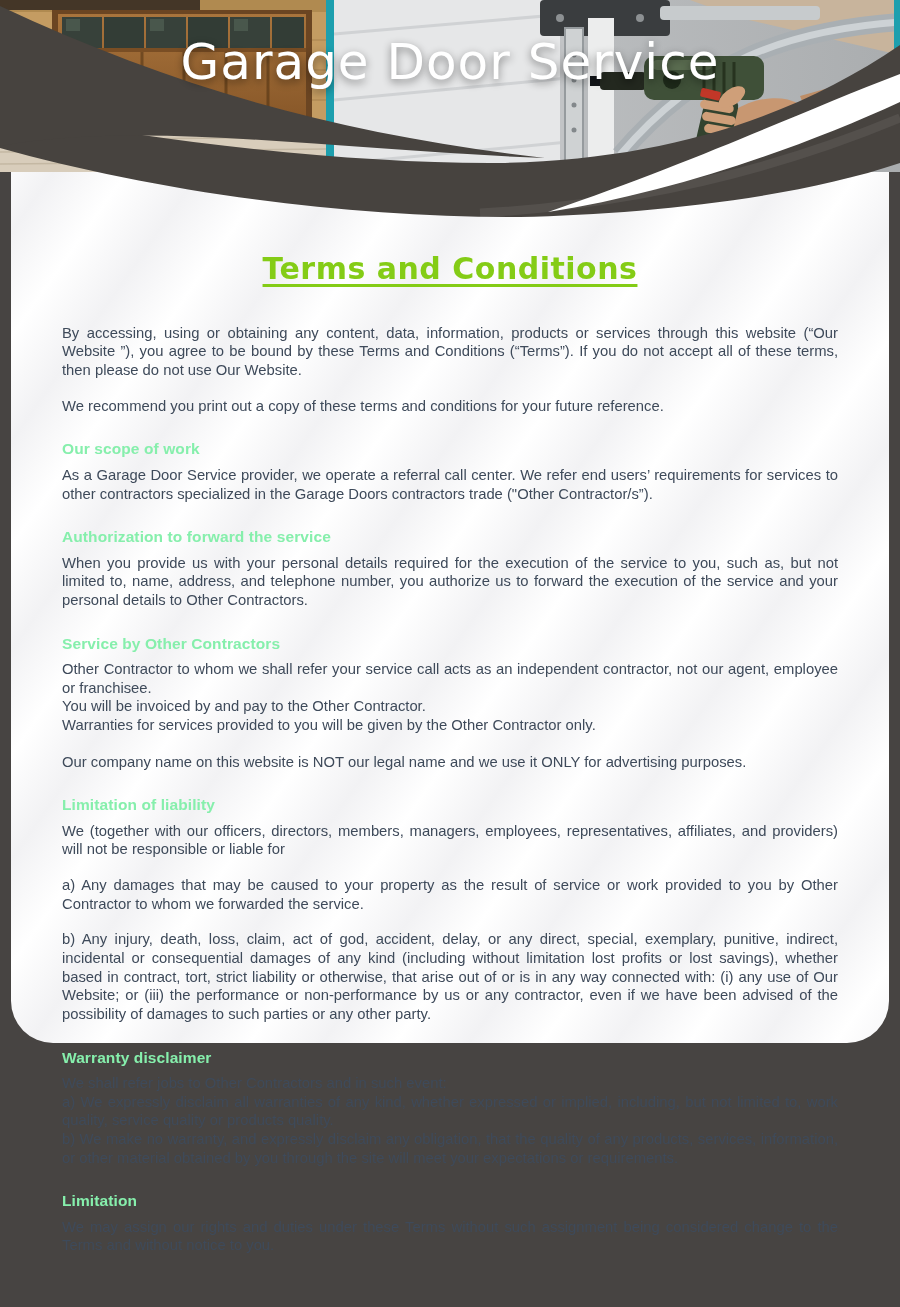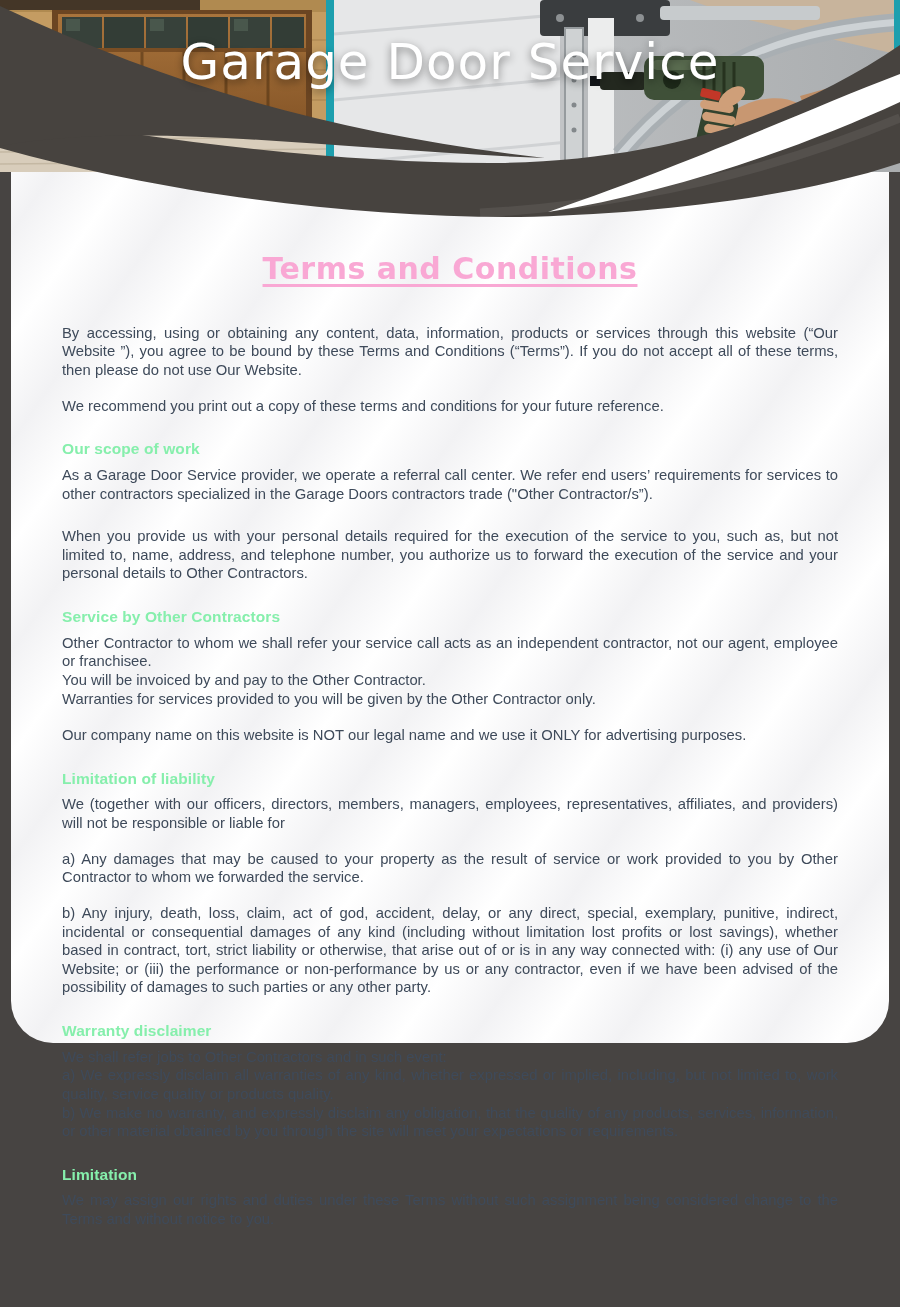--- a/index.html
+++ b/index.html
@@ -33,21 +33,21 @@
   
   .content{
     position:absolute;left:62px;right:62px;top:240px;
     color:#3e4a5a;font-size:14.8px;line-height:1.26;
     z-index:4;
   }
   .doc-heading{
     text-align:center;
     font-family:"DejaVu Sans",sans-serif;
     font-size:30px;font-weight:700;letter-spacing:.5px;
-    color:#f9a8d4;
+    color:#84cc16;
     margin:10px 0 0 0;
   }
   .doc-heading span{
     text-decoration:underline;
     text-decoration-thickness:2.5px;
     text-underline-offset:5px;
   }
   .content p{margin:0 0 17px 0;text-align:justify;}
   .content p.line{margin:0;}
   .content p.note{margin-top:18px;}
@@ -216,20 +216,21 @@
       <p>By accessing, using or obtaining any content, data, information, products or services through this website (“Our Website ”), you agree to be bound by these Terms and Conditions (“Terms”). If you do not accept all of these terms, then please do not use Our Website.</p>
       <p>We recommend you print out a copy of these terms and conditions for your future reference.</p>
     </div>
 
     <section class="section">
       <h3>Our scope of work</h3>
       <p>As a Garage Door Service provider, we operate a referral call center. We refer end users’ requirements for services to other contractors specialized in the Garage Doors contractors trade ("Other Contractor/s”).</p>
     </section>
 
     <section class="section">
+      <h3>Authorization to forward the service</h3>
       <p>When you provide us with your personal details required for the execution of the service to you, such as, but not limited to, name, address, and telephone number, you authorize us to forward the execution of the service and your personal details to Other Contractors.</p>
     </section>
 
     <section class="section">
       <h3>Service by Other Contractors</h3>
       <p class="line">Other Contractor to whom we shall refer your service call acts as an independent contractor, not our agent, employee or franchisee.</p>
       <p class="line">You will be invoiced by and pay to the Other Contractor.</p>
       <p class="line">Warranties for services provided to you will be given by the Other Contractor only.</p>
       <p class="note">Our company name on this website is NOT our legal name and we use it ONLY for advertising purposes.</p>
     </section>

